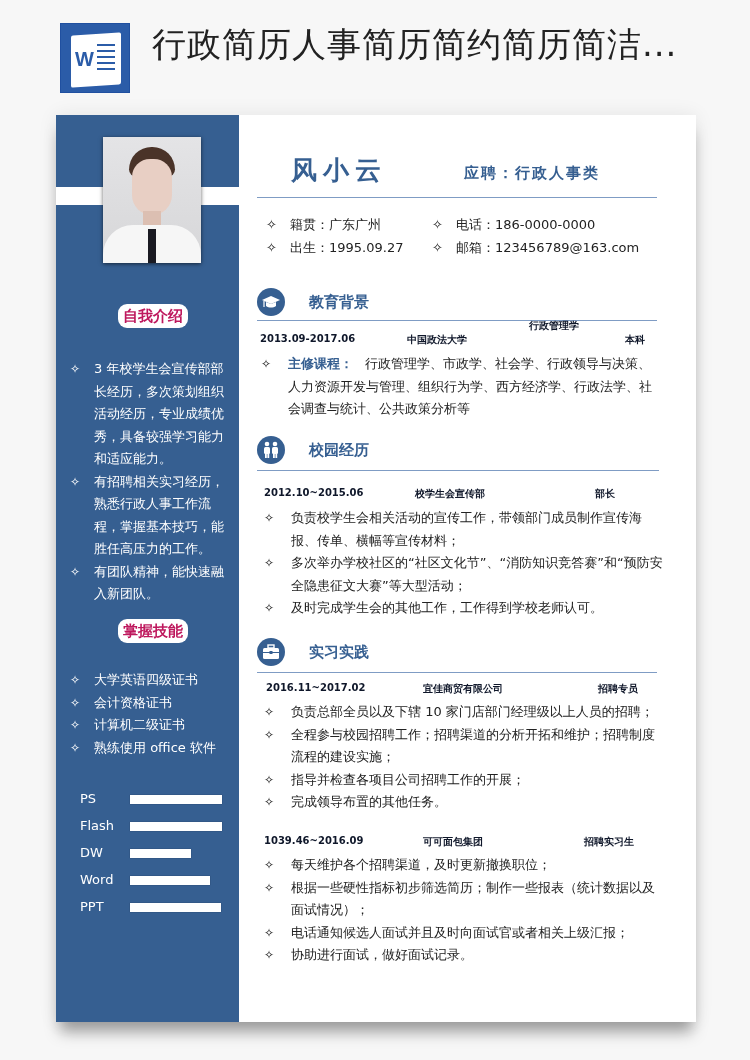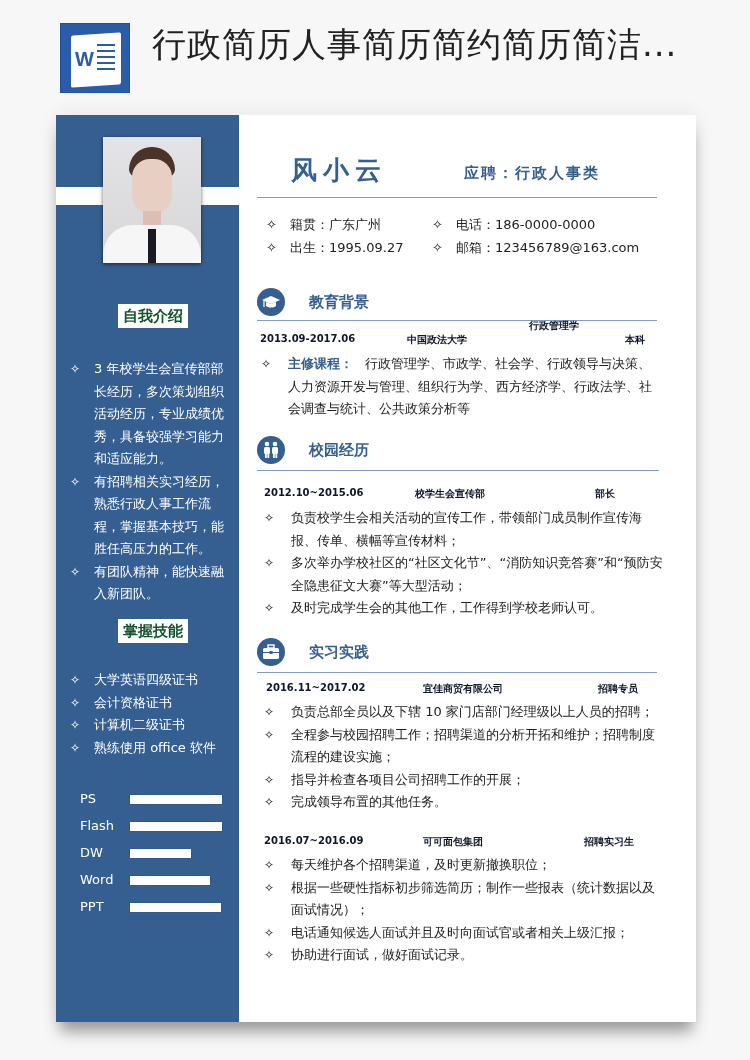--- a/index.html
+++ b/index.html
@@ -51,21 +51,21 @@
     box-shadow: 0 1px 4px rgba(0,0,0,0.6); overflow: hidden;
   }
   .photo .hair { position: absolute; left: 26px; top: 10px; width: 46px; height: 30px; background: #4a3328; border-radius: 24px 24px 8px 8px; }
   .photo .face { position: absolute; left: 29px; top: 22px; width: 40px; height: 56px; background: #e8cfc4; border-radius: 18px 18px 20px 20px; }
   .photo .neck { position: absolute; left: 40px; top: 74px; width: 18px; height: 18px; background: #dcbfb2; }
   .photo .shirt { position: absolute; left: 0; top: 88px; width: 98px; height: 40px; background: #f6f6f6; border-radius: 30px 30px 0 0; }
   .photo .tie { position: absolute; left: 45px; top: 92px; width: 8px; height: 34px; background: #1a1a22; }
 
   .side-heading {
     position: absolute; left: 62px; height: 24px; padding: 0 5px; background: #fff;
-    color: #14532d; font-weight: bold; font-size: 15px; line-height: 24px;
+    color: #be185d; font-weight: bold; font-size: 15px; line-height: 24px; border-radius: 9px;
   }
   .side-list { position: absolute; left: 14px; width: 160px; color: #fff; font-size: 13px; line-height: 22.5px; }
   .side-list li { list-style: none; display: flex; }
   .side-list .bullet { width: 24px; flex: none; font-size: 12px; }
   .skills-bars { position: absolute; left: 24px; top: 671px; width: 150px; }
   .skill-row { position: relative; height: 27px; text-align: right; }
   .skill-row .label { position: absolute; left: 0; top: 5px; color: #fff; font-size: 13px; }
   .skill-row .bar { position: absolute; left: 50px; top: 9px; height: 9px; background: #fff; box-shadow: 0 0 1px rgba(0,0,0,0.4); }
 
   
@@ -269,21 +269,21 @@
       <li>
           <span class="bullet">✧</span>
           <span>指导并检查各项目公司招聘工作的开展；</span>
         </li>
       <li>
           <span class="bullet">✧</span>
           <span>完成领导布置的其他任务。</span>
         </li>
     </ul>
 
-    <div class="row-head" style="left:25px; top:720px;">2016.07~2016.09</div>
+    <div class="row-head" style="left:25px; top:720px;">1039.46~2016.09</div>
     <div class="row-head" style="left:184px; top:720px;">可可面包集团</div>
     <div class="row-head" style="left:345px; top:720px;">招聘实习生</div>
     <ul class="bullets" style="top:739px;">
       <li>
           <span class="bullet">✧</span>
           <span>每天维护各个招聘渠道，及时更新撤换职位；</span>
         </li>
       <li>
           <span class="bullet">✧</span>
           <span>根据一些硬性指标初步筛选简历；制作一些报表（统计数据以及面试情况）；</span>

